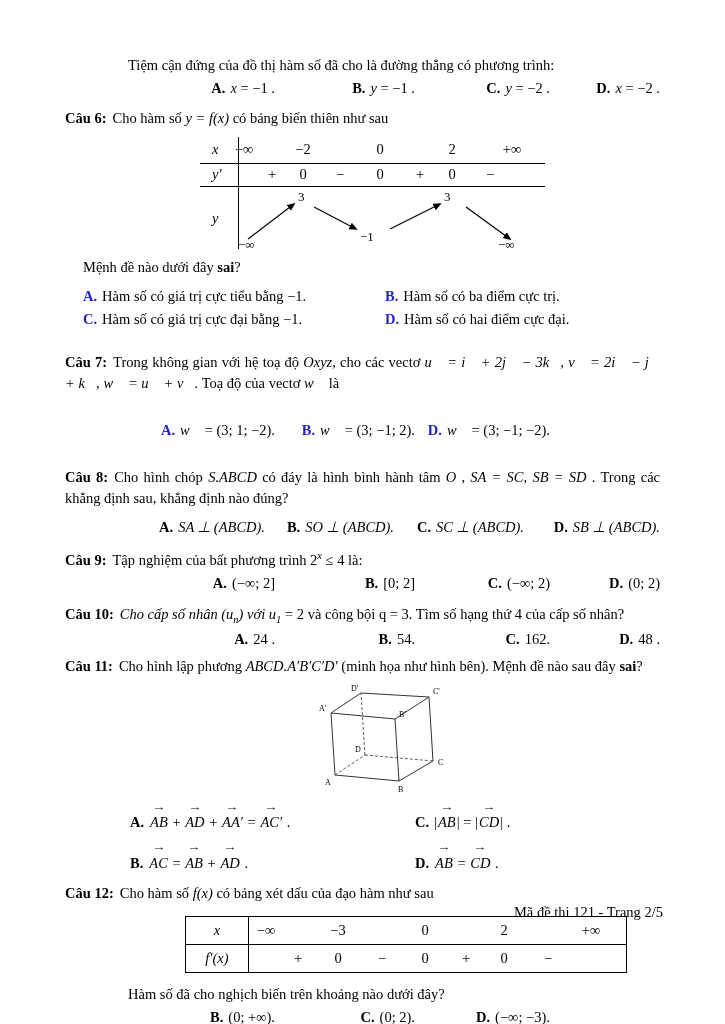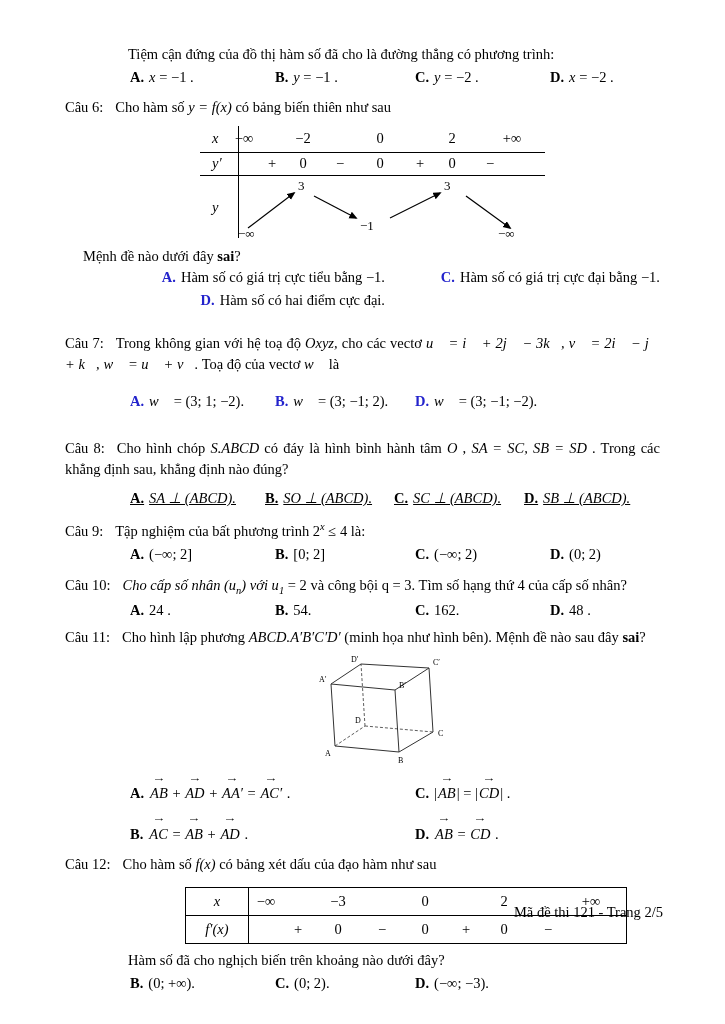--- a/index.html
+++ b/index.html
@@ -3,28 +3,28 @@
 <meta charset="utf-8">
 <style>
   html,body{margin:0;padding:0;background:#ffffff;}
   .page{
     width:725px;height:1024px;position:relative;margin:0 auto;background:#fff;
     font-family:"Liberation Serif", serif;font-size:14.5px;line-height:1.45;color:#000;
     box-sizing:border-box;padding:44px 65px 0 65px;overflow:hidden;
   }
   .it{font-style:italic;}
   .blue{color:#2323cc;}
-  .qlab{font-weight:normal;margin-right:12px;}
+  .qlab{font-weight:bold;margin-right:6px;}
   .olab{font-weight:bold;margin-right:5px;}
-  .indent63{padding-left:63px;}
+  .indent63{padding-left:63px;margin-top:11px;}
   .indent18{padding-left:18px;}
   .stem{margin:9px 0 2px 0;text-align:justify;}
-  .opts4{display:grid;grid-template-columns:145px 140px 135px auto;padding-left:65px;margin-top:2px;}
-  .opts4.tight{grid-template-columns:135px 129px 130px auto;text-decoration:underline;}
-  .opts2a{display:grid;grid-template-columns:302px auto;padding-left:18px;margin-top:0;row-gap:2px;text-align:right;}
+  .opts4{display:grid;grid-template-columns:145px 140px 135px auto;padding-left:65px;margin-top:2px;text-align:right;}
+  .opts4.tight{grid-template-columns:135px 129px 130px auto;}
+  .opts2a{display:grid;grid-template-columns:302px auto;padding-left:18px;margin-top:8px;row-gap:2px;}
   .opts2b{display:grid;grid-template-columns:285px auto;padding-left:65px;margin-top:6px;row-gap:16px;line-height:1.7;}
   
   .vt{position:relative;width:345px;height:112px;margin:8px 0 8px 135px;}
   .vt-vline{position:absolute;left:38px;top:0;bottom:0;width:1px;background:#000;}
   .vt-rowx{position:relative;height:26px;border-bottom:1px solid #000;}
   .vt-rowyp{position:relative;height:22px;border-bottom:1px solid #000;}
   .vt-rowy{position:relative;height:64px;}
   .vt-lab{position:absolute;left:12px;top:50%;transform:translateY(-50%);font-style:italic;}
   .vt-val{position:absolute;transform:translateX(-50%);top:2px;}
   .vt-sign{position:absolute;transform:translateX(-50%);top:0;}
@@ -102,28 +102,29 @@
         <text x="260" y="62" font-size="13">−∞</text>
       </svg>
     </div>
   </div>
 
   <div class="indent18">
     <span>Mệnh đề nào dưới đây </span><b>sai</b><span>?</span>
   </div>
   <div class="opts2a">
     <span><b class="olab blue">A.</b><span>Hàm số có giá trị cực tiểu bằng −1.</span></span>
+    <span><b class="olab blue">B.</b><span>Hàm số có ba điểm cực trị.</span></span>
     <span><b class="olab blue">C.</b><span>Hàm số có giá trị cực đại bằng −1.</span></span>
     <span><b class="olab blue">D.</b><span>Hàm số có hai điểm cực đại.</span></span>
   </div>
 
   <p class="stem" style="margin-top:22px">
     <span class="qlab">Câu 7:</span><span>Trong không gian với hệ toạ độ </span><i class="it">Oxyz,</i><span> cho các vectơ </span><i class="it">u⃗ = i⃗ + 2j⃗ − 3k⃗,</i><i class="it"> v⃗ = 2i⃗ − j⃗ + k⃗,</i><i class="it"> w⃗ = u⃗ + v⃗.</i><span> Toạ độ của vectơ </span><i class="it">w⃗</i><span> là</span>
   </p>
-  <div class="opts4" style="margin-top:16px">
+  <div class="opts4" style="margin-top:26px">
     <span><b class="olab blue">A.</b><i class="it">w⃗</i><span> = (3; 1; −2).</span></span>
     <span><b class="olab blue">B.</b><i class="it">w⃗</i><span> = (3; −1; 2).</span></span>
     <span><b class="olab blue">D.</b><i class="it">w⃗</i><span> = (3; −1; −2).</span></span>
   </div>
 
   <p class="stem" style="margin-top:26px">
     <span class="qlab">Câu 8:</span><span>Cho hình chóp </span><i class="it">S.ABCD</i><span> có đáy là hình bình hành tâm </span><i class="it">O</i><span> , </span><i class="it">SA = SC, SB = SD</i><span> . Trong các khẳng định sau,  khẳng định nào đúng?</span>
   </p>
   <div class="opts4 tight" style="margin-top:8px">
     <span><b class="olab">A.</b><i class="it">SA ⊥ (ABCD).</i></span>

